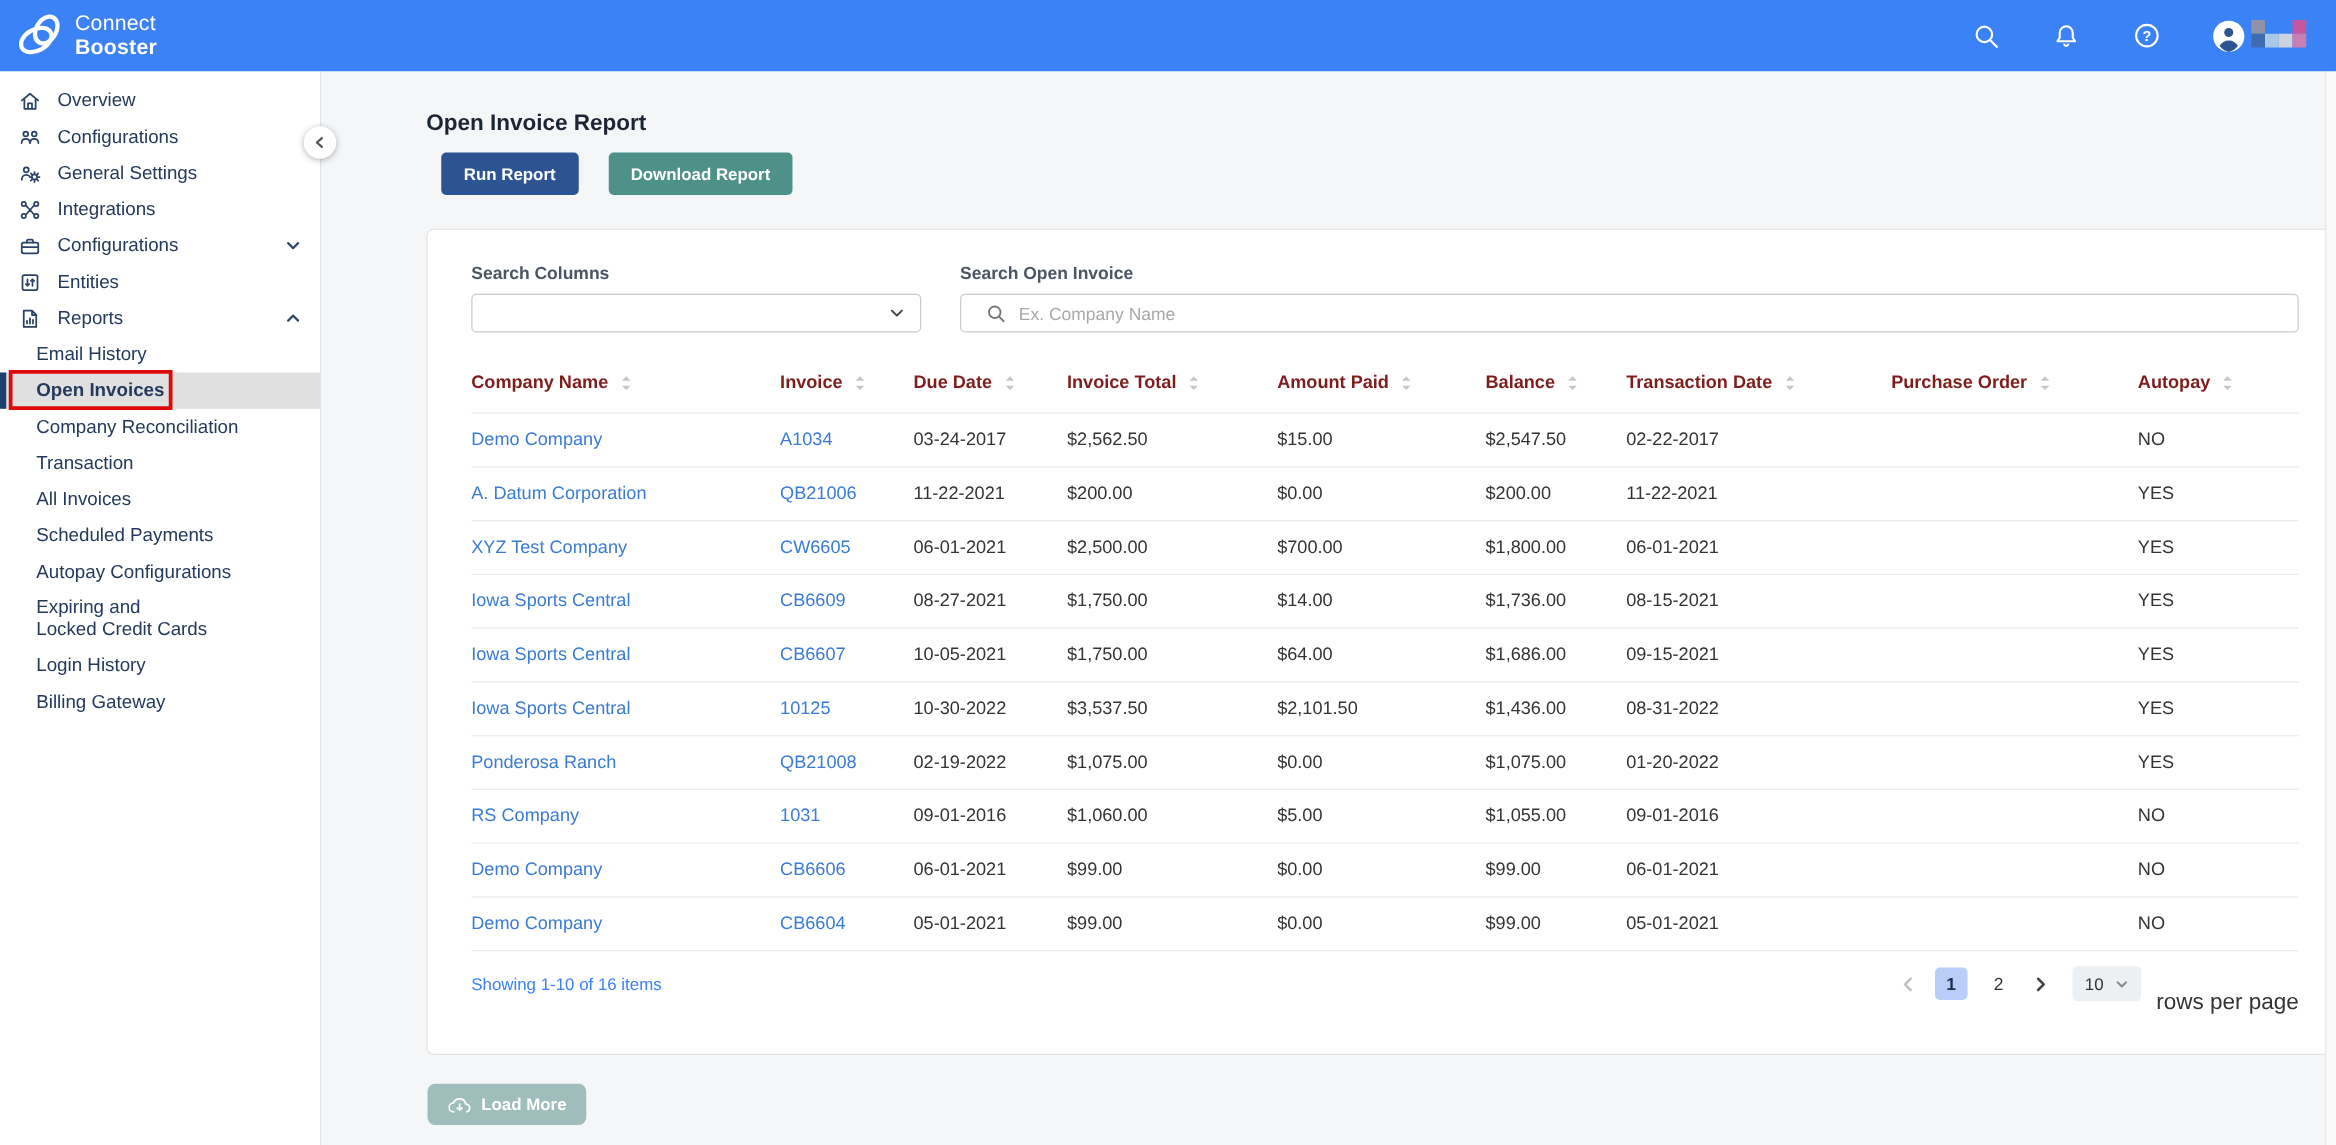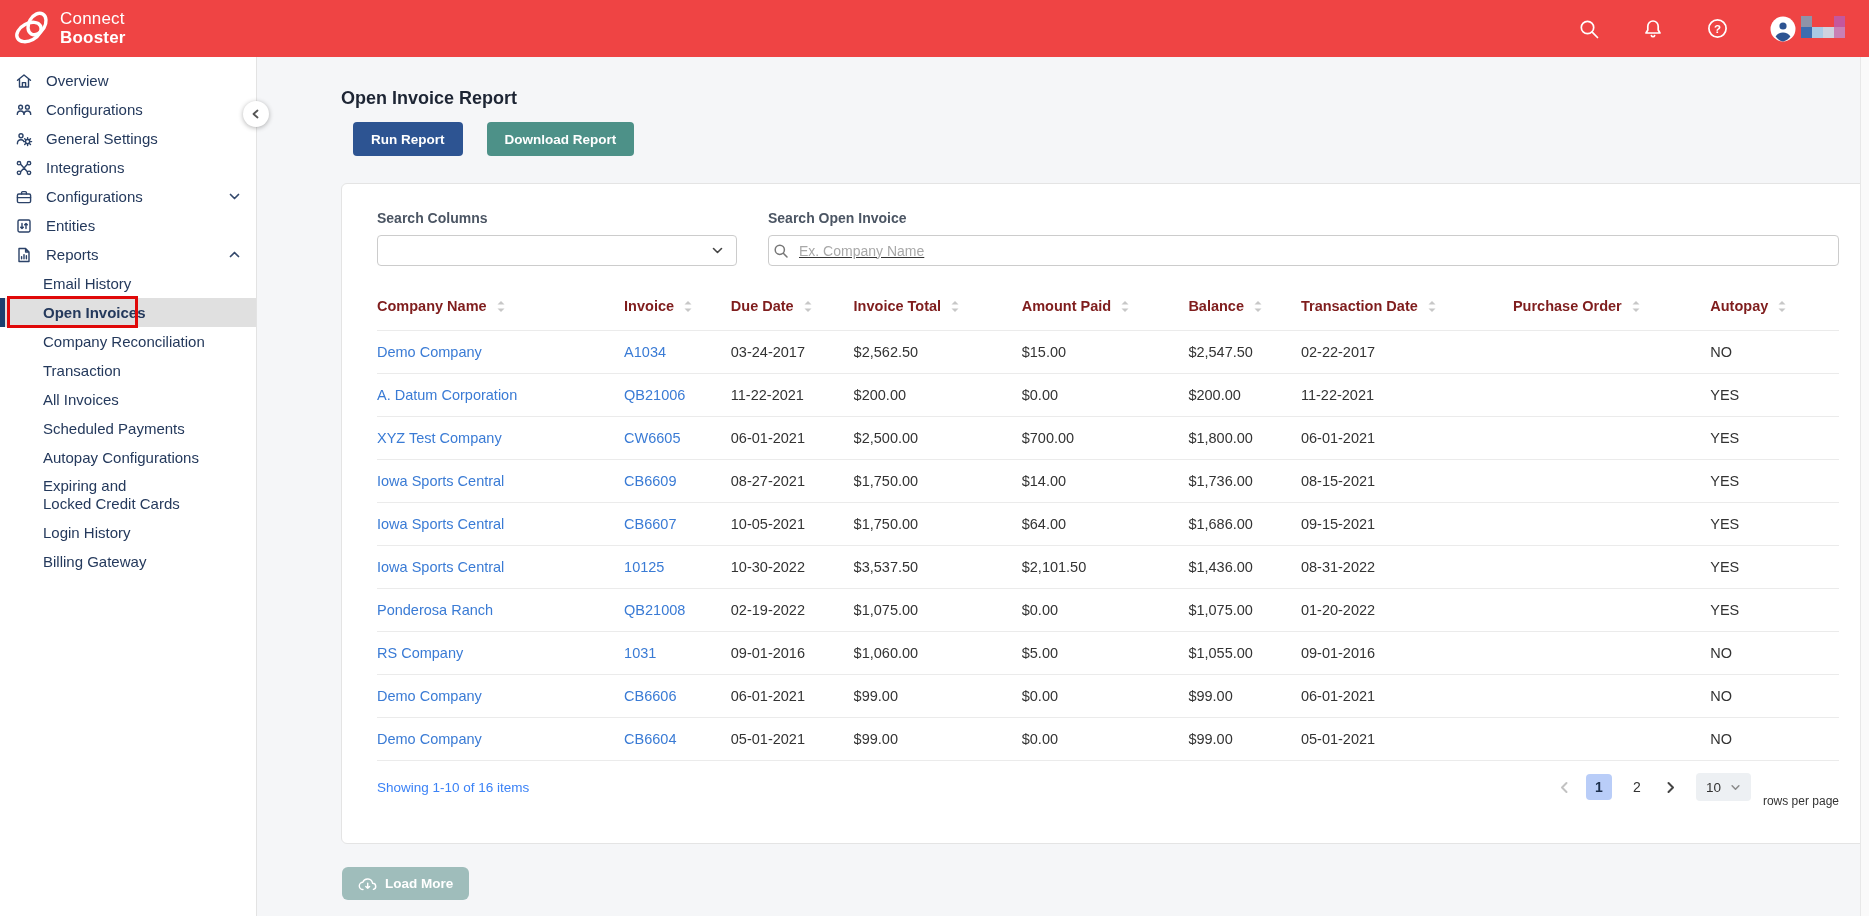--- a/index.html
+++ b/index.html
@@ -6,21 +6,21 @@
   html,body { width: 1869px; height: 916px; }
   body {
     font-family: "Liberation Sans", sans-serif;
     background: #f5f6f8;
     overflow: hidden;
     position: relative;
     color: #333;
   }
   
   .topbar {
-    height: 57px; background: #ef4444;
+    height: 57px; background: #3b82f6;
     display: flex; align-items: center; justify-content: space-between;
     padding: 0 24px 0 12px; position: relative; z-index: 6;
   }
   .brand { display: flex; align-items: center; gap: 6px; color: #fff; cursor: pointer; }
   .brand-mark svg { display: block; }
   .brand-text { font-size: 17px; line-height: 1.08; letter-spacing: .2px; }
   .brand-line2 { font-weight: bold; }
   .topbar-icons { display: flex; align-items: center; gap: 40px; }
   .tb-icon { width: 24px; height: 24px; display: flex; align-items: center; justify-content: center; cursor: pointer; }
   .avatar-wrap { display: flex; align-items: center; gap: 4px; }
@@ -32,21 +32,21 @@
   .sidebar {
     width: 257px; background: #fff; border-right: 1px solid #e3e3e3;
     position: relative; padding-top: 9px; flex-shrink: 0; z-index: 5;
   }
   .nav-item {
     display: flex; align-items: center; gap: 13px;
     min-height: 29px; padding: 5px 0 5px 15px;
     font-size: 15px; color: #24395c; cursor: pointer; position: relative;
     line-height: 18px;
   }
-  .nav-item.sub { padding-left: 43px; }
+  .nav-item.sub { padding-left: 29px; }
   .nav-icon { width: 18px; height: 18px; display: flex; align-items: center; justify-content: center; flex-shrink: 0; }
   .nav-label { white-space: pre-line; }
   .nav-chevron { margin-left: auto; margin-right: 15px; display: flex; }
   .nav-item.active { background: #e0e0e0; font-weight: bold; }
   .nav-item.active::before {
     content: ""; position: absolute; left: 0; top: 0; bottom: 0; width: 5px; background: #1c3f6e;
   }
   .annotation-box {
     position: absolute; left: 7px; top: -2px; width: 131px; height: 32px;
     border: 3px solid #e00909; pointer-events: none;
@@ -80,21 +80,21 @@
   .filter-label { font-size: 14px; color: #4b5563; font-weight: bold; }
   .filter-left { width: 360px; }
   .filter-right { flex: 1; }
   .select-box {
     margin-top: 9px; height: 31px; border: 1px solid #ccc; border-radius: 4px;
     display: flex; align-items: center; justify-content: flex-end;
     padding: 0 12px; cursor: pointer; background: #fff;
   }
   .search-box {
     margin-top: 9px; height: 31px; border: 1px solid #ccc; border-radius: 4px;
-    display: flex; align-items: center; gap: 10px; padding: 0 4px; background: #fff; text-decoration: underline;
+    display: flex; align-items: center; gap: 10px; padding: 0 20px; background: #fff;
   }
   .search-box input {
     border: none; outline: none; flex: 1; font-size: 14px; font-family: inherit; color: #333; background: transparent;
   }
   .search-box input::placeholder { color: #a8a8a8; }
 
   table { width: 100%; border-collapse: collapse; table-layout: fixed; margin-top: 18px; }
   th {
     text-align: left; font-size: 14.5px; color: #7f1d1d; font-weight: bold;
     padding: 14px 4px 16px 0; border-bottom: 1px solid #ebebeb;
@@ -113,21 +113,21 @@
   .pg-chevron { width: 24px; height: 24px; display: flex; align-items: center; justify-content: center; cursor: pointer; }
   .pg-page {
     min-width: 26px; height: 26px; border-radius: 4px; display: flex; align-items: center; justify-content: center;
     font-size: 14px; color: #333; cursor: pointer; padding: 0 4px;
   }
   .pg-page.active { background: #b9cdf8; color: #1b2e4b; font-weight: bold; }
   .per-page-select {
     background: #edf0f3; border-radius: 4px; height: 28px; display: flex; align-items: center;
     gap: 9px; padding: 0 10px; font-size: 13.5px; color: #333; cursor: pointer; margin-left: 4px;
   }
-  .per-page-label { font-size: 12px; color: #333; margin-left: 3px; margin-top: 28px; }
+  .per-page-label { font-size: 18px; color: #333; margin-left: 3px; margin-top: 28px; }
 
   .btn-load-more {
     margin: 23px 0 0 85px; height: 33px; border: none; border-radius: 6px;
     background: #9fbdbb; color: #fff; font-weight: bold; font-size: 13.5px; font-family: inherit;
     display: flex; align-items: center; gap: 8px; padding: 0 16px; cursor: default;
   }
 
   .scroll-track {
     position: absolute; right: 0; top: 57px; bottom: 0; width: 9px;
     background: #fafafa; border-left: 1px solid #e8e8e8; z-index: 4;

